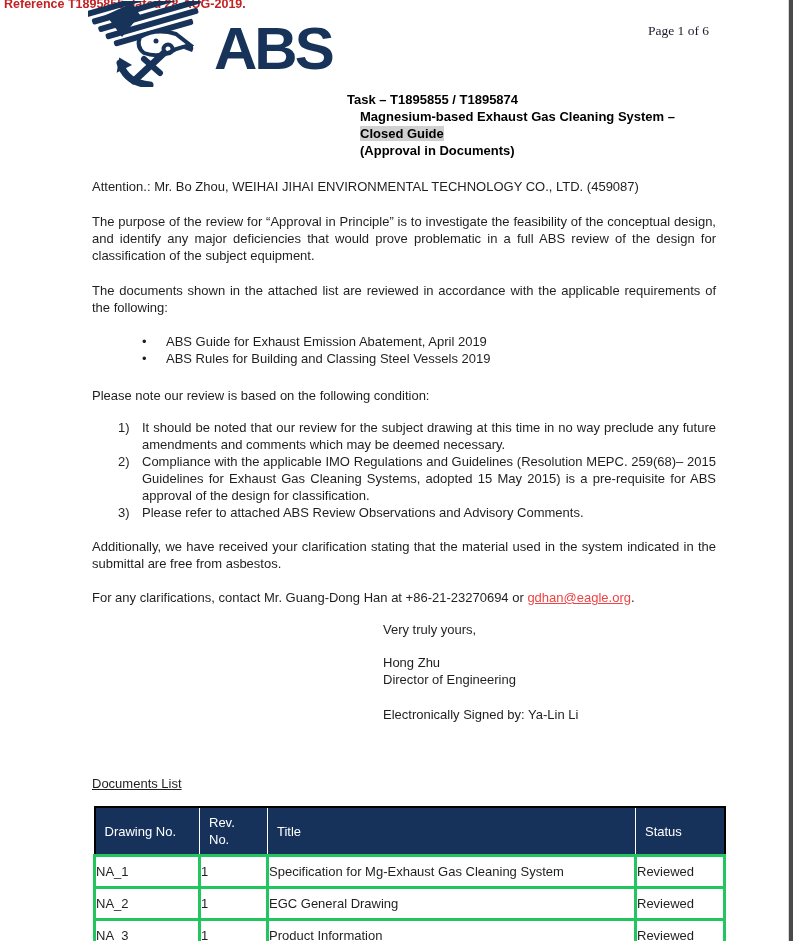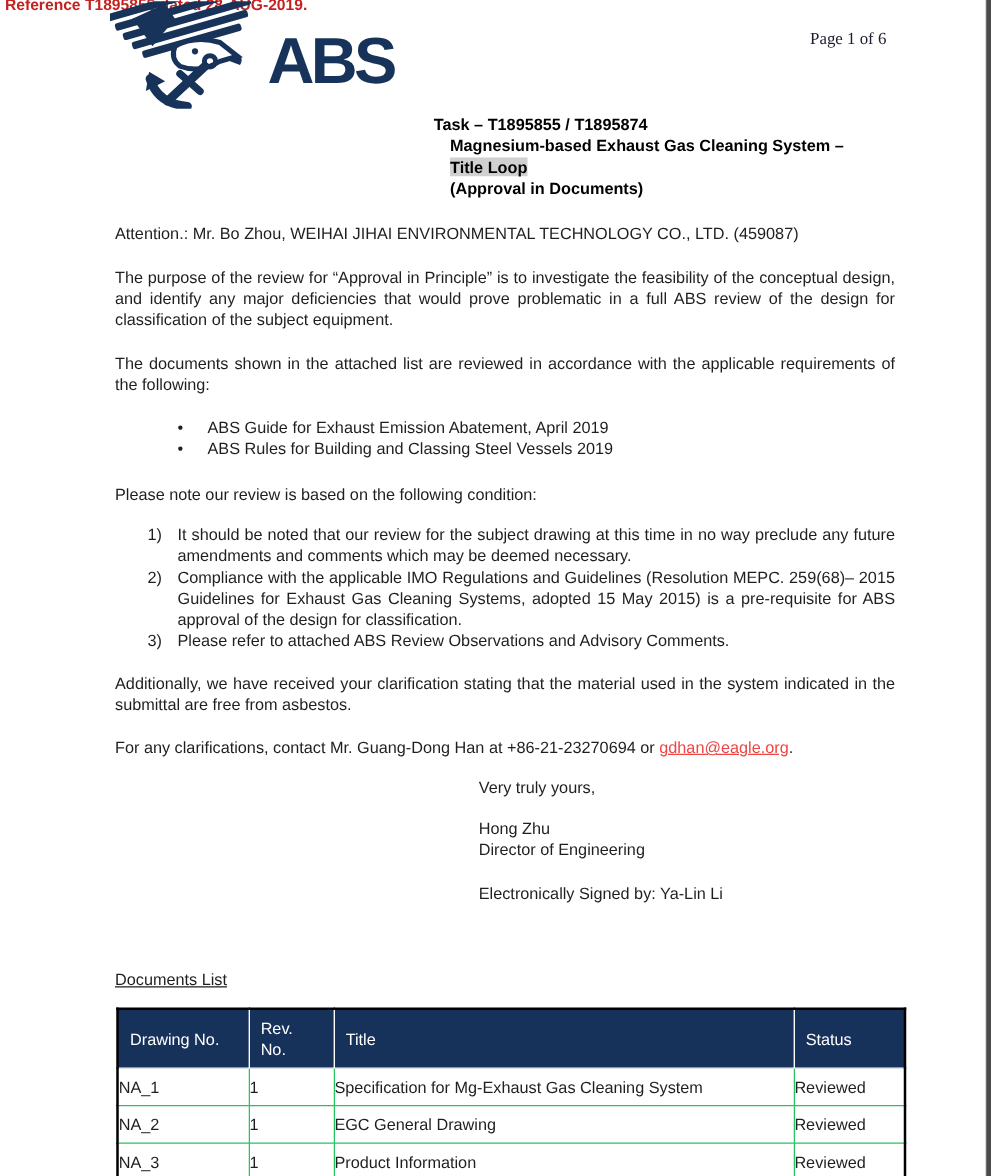--- a/index.html
+++ b/index.html
@@ -22,21 +22,21 @@
   .ref-line {
     position: absolute; left: 4px; top: -4px;
     color: #C42222; font-weight: 700; font-size: 12.5px; white-space: nowrap;
     z-index: 1;
   }
 
   .header { position: relative; height: 88px; }
   .logo { position: absolute; left: 88px; top: 1px; display: flex; align-items: flex-end; z-index: 2; }
   .eagle { width: 128px; height: 86px; }
   .abs-text {
-    font-weight: 700; font-size: 52px; line-height: 64px;
+    font-weight: 700; font-size: 60px; line-height: 64px;
     color: #17335A; letter-spacing: -3px;
     margin-left: -2px; margin-bottom: 6px;
   }
   .page-num {
     position: absolute; left: 648px; top: 22px;
     font-family: "Liberation Serif", serif; font-size: 13.5px; color: #1c1c2e;
   }
 
   .content { margin-left: 92px; width: 624px; }
 
@@ -78,21 +78,21 @@
   }
   table.docs th {
     background: #17325A; color: #ffffff; font-weight: 400; text-align: left;
     padding: 6px 9px; border: 1px solid #ffffff; border-top: none;
     font-size: 13px;
   }
   table.docs th:first-child { border-left: none; }
   table.docs th:last-child { border-right: none; }
   table.docs td {
     background: #fff; color: #1f1f1f;
-    padding: 6px 0; border: 1px solid #22c55e;
+    padding: 6px 0; border: 3px solid #22c55e;
     height: 30px; font-size: 13px;
   }
   col.c1 { width: 105px; } col.c2 { width: 68px; } col.c3 { width: 368px; } col.c4 { width: 89px; }
 </style>
 </head>
 <body>
 
 <div class="page">
   <div class="ref-line">Reference T1895855 dated 28-AUG-2019.</div>
 
@@ -123,21 +123,21 @@
       <div class="abs-text">ABS</div>
     </div>
     <div class="page-num">Page 1 of 6</div>
   </div>
 
   <div class="content">
 
     <div class="task-block">
       <div>Task – T1895855 / T1895874</div>
       <div class="task-sub">Magnesium-based Exhaust Gas Cleaning System –</div>
-      <div class="task-sub"><span class="hl">Title Loop</span></div>
+      <div class="task-sub"><span class="hl">Closed Guide</span></div>
       <div class="task-sub">(Approval in Documents)</div>
     </div>
 
     <div class="attention">Attention.: Mr. Bo Zhou, WEIHAI JIHAI ENVIRONMENTAL TECHNOLOGY CO., LTD. (459087)</div>
 
     <div class="para p-purpose">The purpose of the review for “Approval in Principle” is to investigate the feasibility of the conceptual design, and identify any major deficiencies that would prove problematic in a full ABS review of the design for classification of the subject equipment.</div>
 
     <div class="para p-documents">The documents shown in the attached list are reviewed in accordance with the applicable requirements of the following:</div>
 
     <div class="bullet-list">

